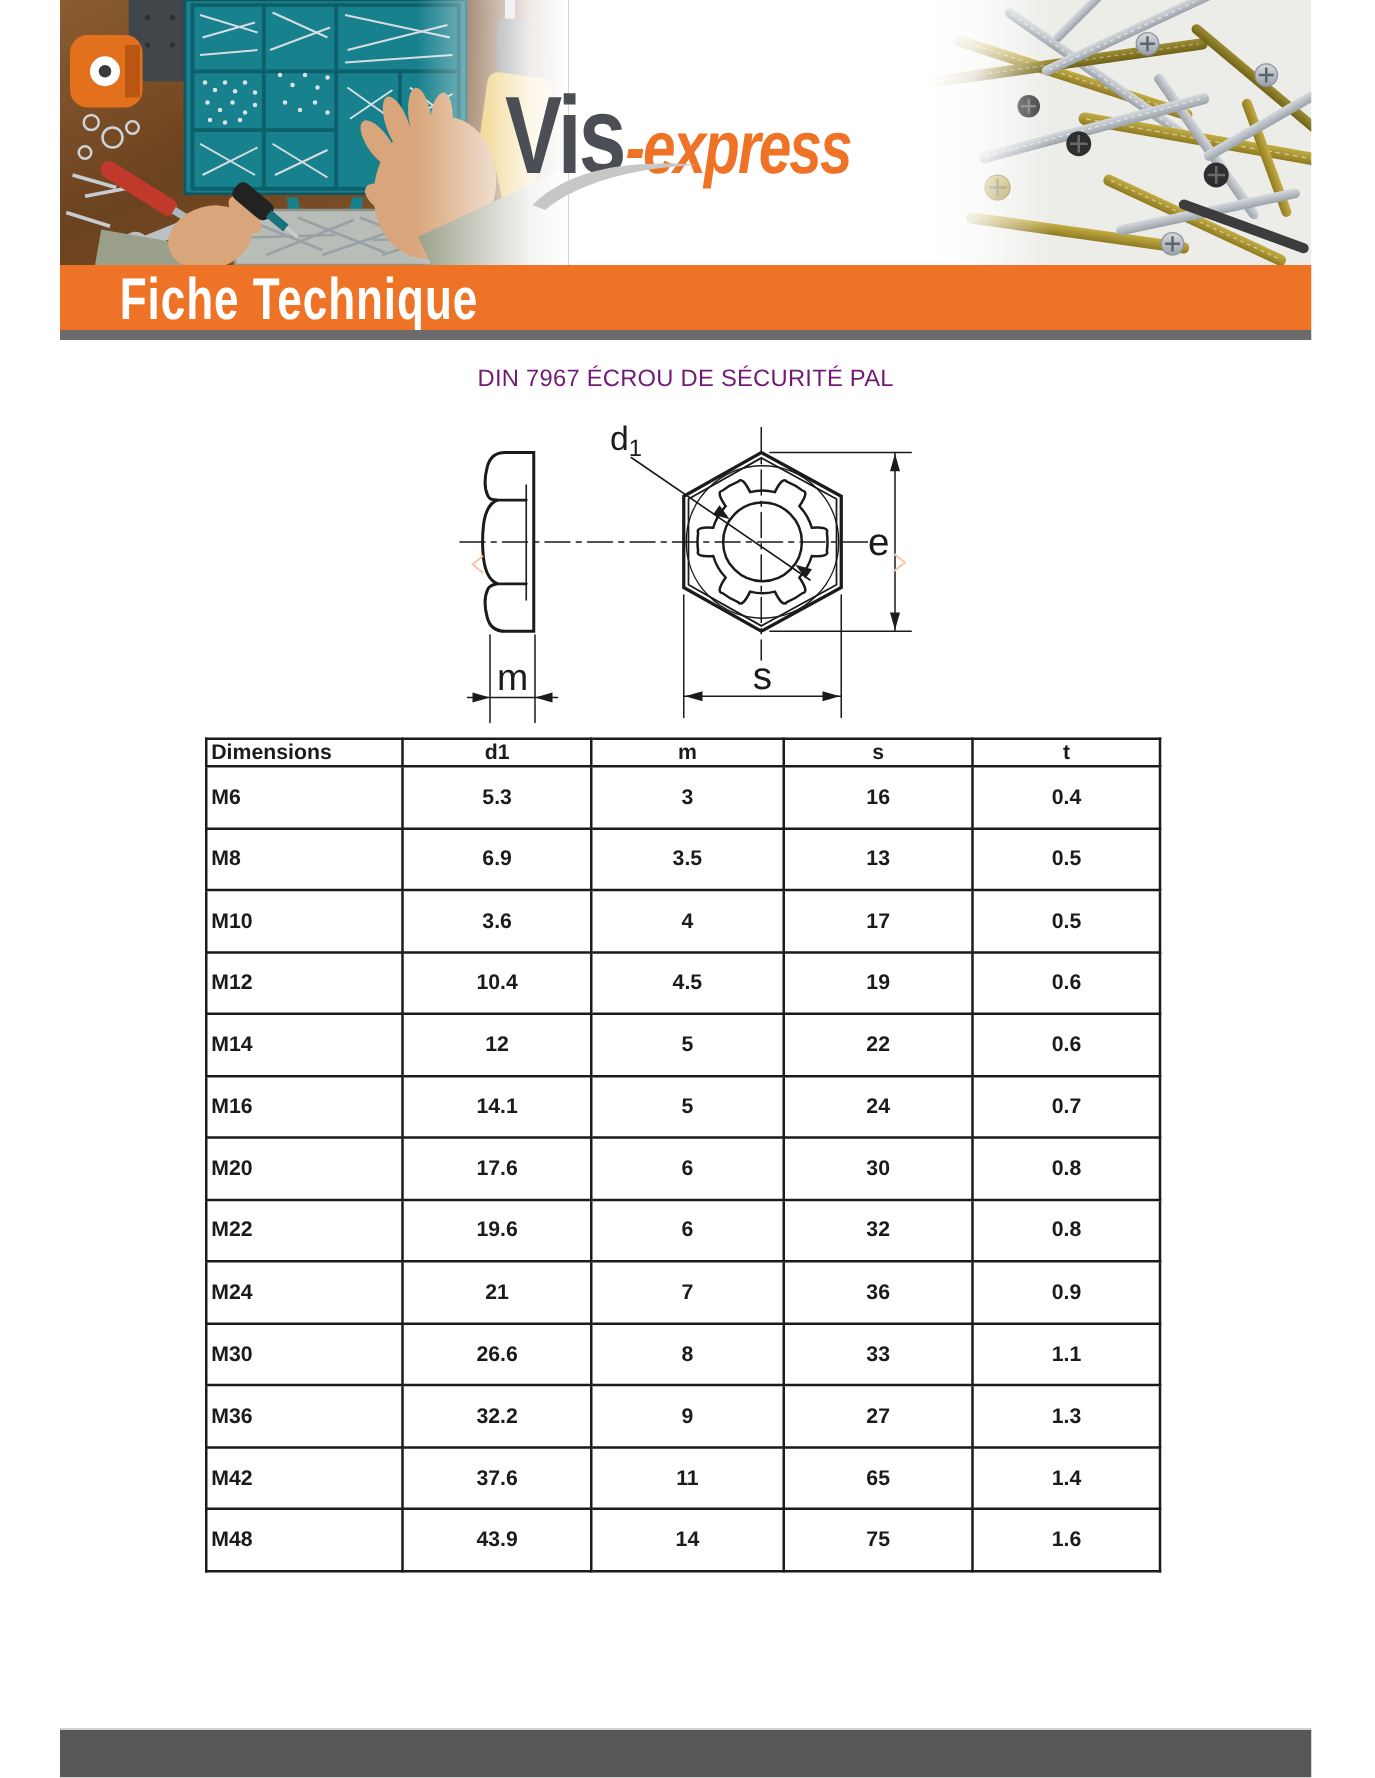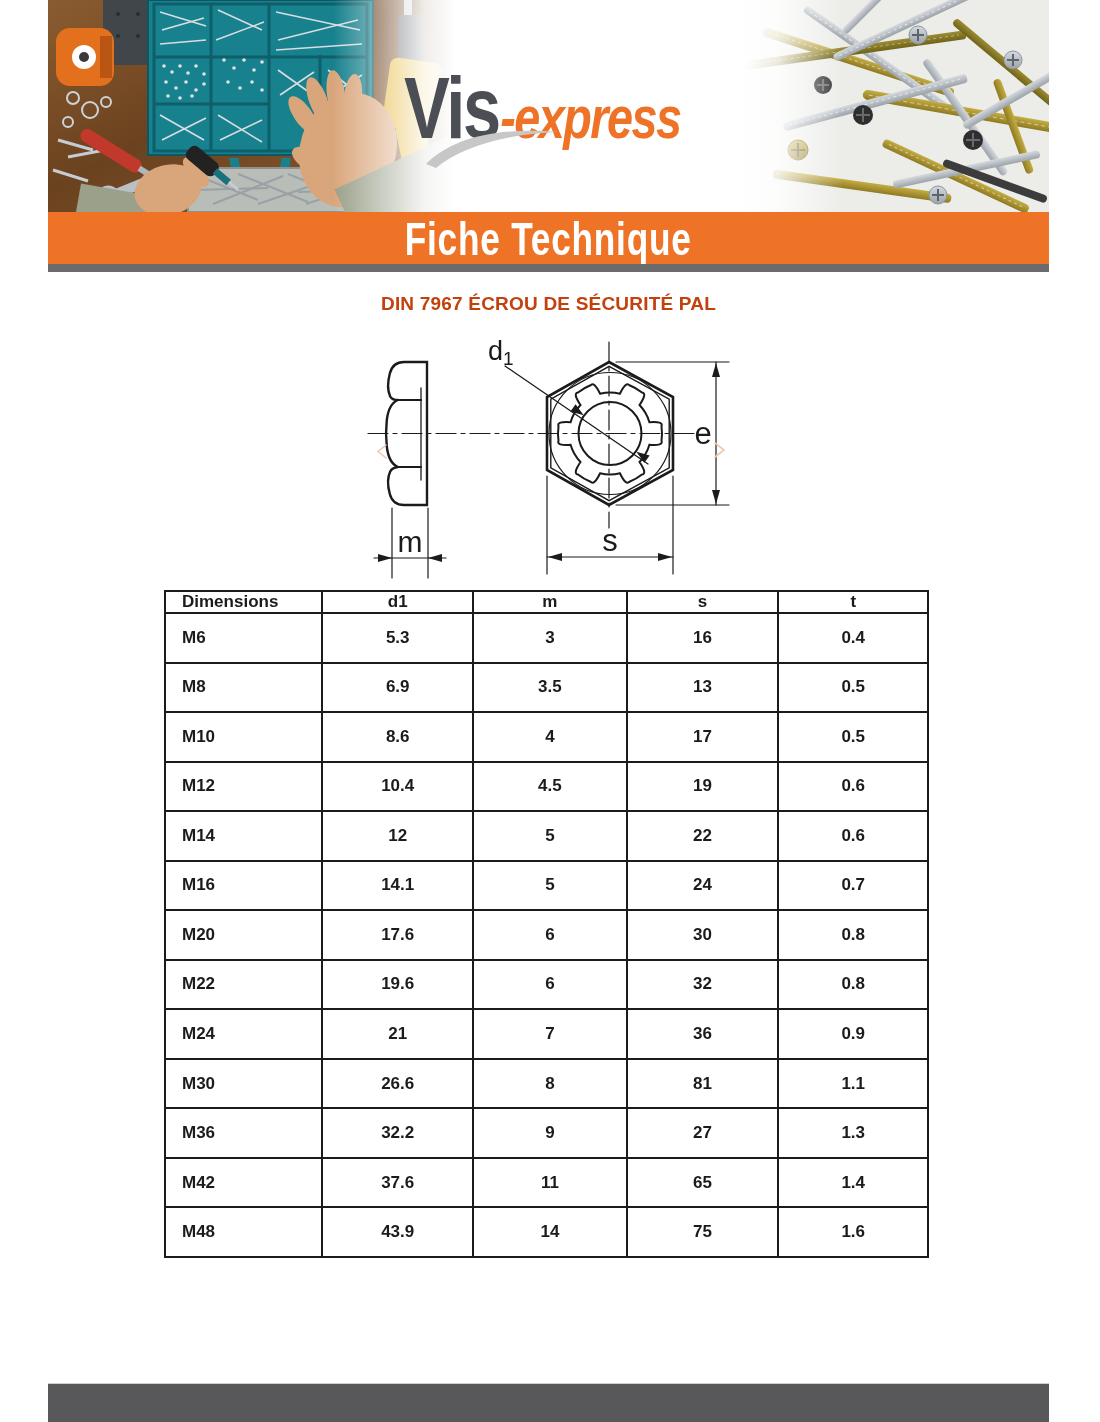--- a/index.html
+++ b/index.html
@@ -8,32 +8,32 @@
   .photo{position:absolute;top:0;height:212px;}
   #photo-left{left:48px;width:407px;}
   #photo-right{left:743px;width:306px;}
   .logo-row{position:absolute;left:404px;top:64px;display:flex;align-items:baseline;
             transform:scaleX(0.78);transform-origin:left top;white-space:nowrap;}
   .logo-vis{font-size:88px;font-weight:700;color:#4b4e54;letter-spacing:-3px;line-height:1;}
   .logo-express{font-size:60px;font-weight:700;font-style:italic;color:#EE7326;
                 letter-spacing:-2px;line-height:1;margin-left:2px;}
   .swoosh{position:absolute;left:418px;top:122px;}
   .banner{position:absolute;left:48px;top:212px;width:1001px;height:52px;background:#EE7326;
-          display:flex;align-items:center;justify-content:center;}
+          display:flex;align-items:center;justify-content:flex-start;}
   .banner-text{color:#fff;font-weight:700;font-size:47px;letter-spacing:1px;line-height:1;
                transform:scaleX(0.75);transform-origin:center;}
   .banner-strip{position:absolute;left:48px;top:264px;width:1001px;height:8px;background:#6B6A6D;}
   .sheet-title{position:absolute;left:48px;top:293px;width:1001px;text-align:center;
-               font-size:19px;font-weight:700;color:#c2410c;letter-spacing:0.2px;}
+               font-size:19px;font-weight:400;color:#701a75;letter-spacing:0.2px;}
   .drawing{position:absolute;left:350px;top:330px;}
   .spec-table-wrap{position:absolute;left:164px;top:590px;width:765px;height:668px;}
   table.spec{width:100%;height:100%;border-collapse:collapse;table-layout:fixed;}
   table.spec th,table.spec td{border:2px solid #1b1b1b;font-size:17px;font-weight:700;
       color:#1b1b1b;text-align:center;vertical-align:middle;padding:0;}
-  table.spec th.first,table.spec td.dim{text-align:left;padding-left:16px;}
+  table.spec th.first,table.spec td.dim{text-align:left;padding-left:3px;}
   .footer-bar{position:absolute;left:48px;top:1383px;width:1001px;height:39px;background:#58575A;
               border-top:1px solid #cfcfcf;}
 </style>
 </head>
 <body>
 
 <div class="page">
 
   <svg id="photo-left" class="photo" viewBox="0 0 407 212" aria-hidden="true">
     <defs>
@@ -396,21 +396,21 @@
           </tr>
           <tr>
             <td class="dim">M8</td>
             <td>6.9</td>
             <td>3.5</td>
             <td>13</td>
             <td>0.5</td>
           </tr>
           <tr>
             <td class="dim">M10</td>
-            <td>8.6</td>
+            <td>3.6</td>
             <td>4</td>
             <td>17</td>
             <td>0.5</td>
           </tr>
           <tr>
             <td class="dim">M12</td>
             <td>10.4</td>
             <td>4.5</td>
             <td>19</td>
             <td>0.6</td>
@@ -447,21 +447,21 @@
             <td class="dim">M24</td>
             <td>21</td>
             <td>7</td>
             <td>36</td>
             <td>0.9</td>
           </tr>
           <tr>
             <td class="dim">M30</td>
             <td>26.6</td>
             <td>8</td>
-            <td>81</td>
+            <td>33</td>
             <td>1.1</td>
           </tr>
           <tr>
             <td class="dim">M36</td>
             <td>32.2</td>
             <td>9</td>
             <td>27</td>
             <td>1.3</td>
           </tr>
           <tr>

